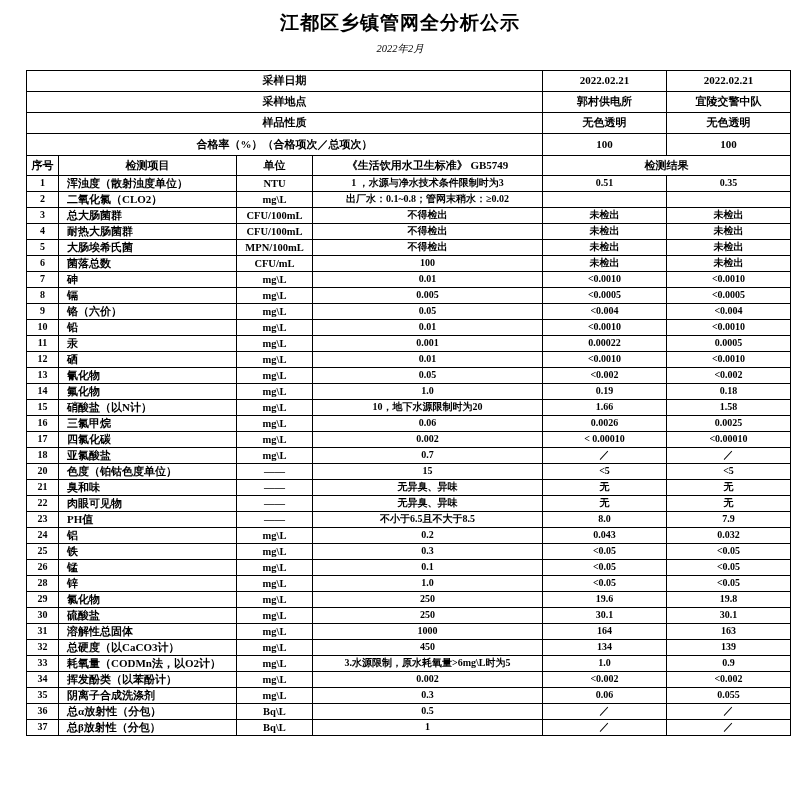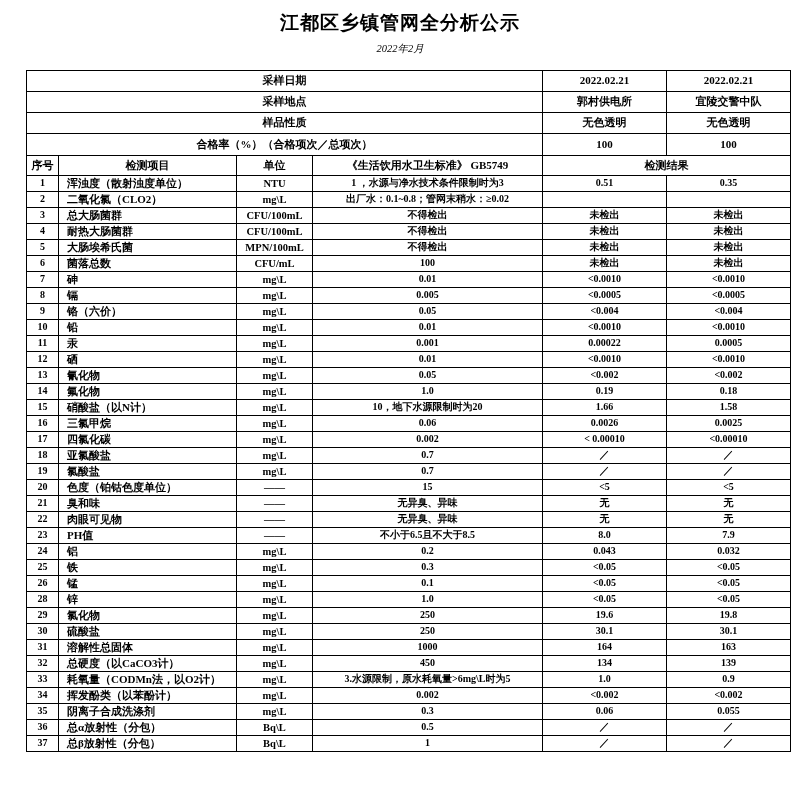--- a/index.html
+++ b/index.html
@@ -246,28 +246,20 @@
         </tr>
         <tr>
           <td class="idx">18</td>
           <td class="item">亚氯酸盐</td>
           <td class="">mg\L</td>
           <td class="std-cell">0.7</td>
           <td class="num">／</td>
           <td class="num">／</td>
         </tr>
         <tr>
-          <td class="idx">19</td>
-          <td class="item">氯酸盐</td>
-          <td class="">mg\L</td>
-          <td class="std-cell">0.7</td>
-          <td class="num">／</td>
-          <td class="num">／</td>
-        </tr>
-        <tr>
           <td class="idx">20</td>
           <td class="item">色度（铂钴色度单位）</td>
           <td class="">——</td>
           <td class="std-cell">15</td>
           <td class="num">&lt;5</td>
           <td class="num">&lt;5</td>
         </tr>
         <tr>
           <td class="idx">21</td>
           <td class="item">臭和味</td>

